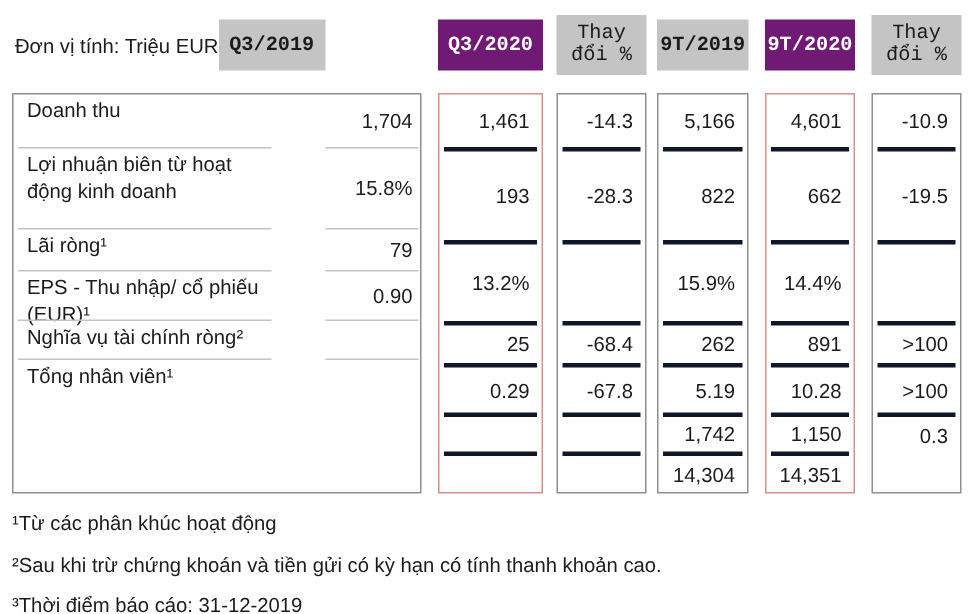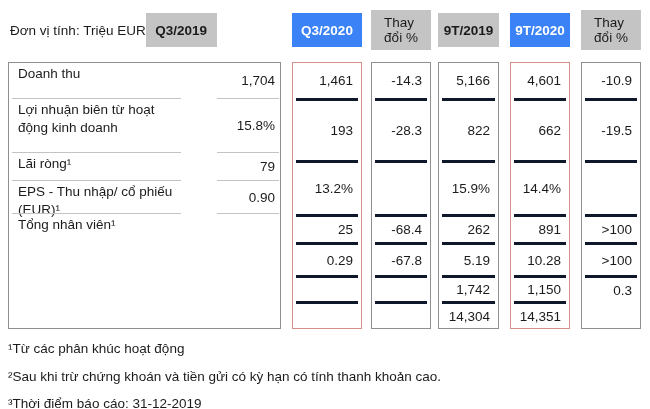--- a/index.html
+++ b/index.html
@@ -4,23 +4,23 @@
 <style>
   html,body{margin:0;padding:0;width:650px;height:409px;background:#fff;overflow:hidden;
     font-family:"Liberation Sans",sans-serif;font-size:13.5px;color:#1b1b1b;}
   .grid{display:grid;grid-template-columns:273px 11px 70px 9px 60px 7px 61px 11px 60px 11px 60px;}
   .g1{grid-column:1}.g3{grid-column:3}.g5{grid-column:5}.g7{grid-column:7}.g9{grid-column:9}.g11{grid-column:11}
 
   
   .header{margin:9px 0 0 8px;align-items:center;height:42px;}
   .ucell{display:flex;align-items:center;}
   .unit{padding-left:2px;}
-  .hb{background:#c4c4c4;font-weight:700;display:flex;align-items:center;justify-content:center;height:34px;}
-  .hb.redbg{background:#3b82f6;color:#ffffff;}
-  .hb.tall{height:40px;font-weight:400;white-space:pre-line;text-align:left;line-height:15px;}
+  .hb{background:#c4c4c4;font-weight:700;display:flex;align-items:center;justify-content:center;height:34px;font-family:Liberation Mono, monospace;}
+  .hb.redbg{background:#701a75;color:#ffffff;}
+  .hb.tall{height:40px;font-weight:400;white-space:pre-line;text-align:center;line-height:15px;}
   .hb.q19{width:71px;}
 
   
   .body{margin:11px 0 0 8px;}
   .bx{border:1.5px solid #8f8f8f;box-sizing:border-box;}
   .bx.redb{border-color:#d98e8e;}
   .r0{height:35px}.r1{height:62px}.r2{height:54px}.r3{height:28px}.r4{height:33px}.r5{height:26px}.r6{height:27px}
 
   .br{display:flex;box-sizing:border-box;gap:28px;}
   .br .lb{flex:1;margin-left:3px;padding:2px 4px 0 6px;border-top:1px solid #c3c3c3;line-height:17.5px;box-sizing:border-box;}
@@ -62,20 +62,24 @@
       <div class="lb">Lợi nhuận biên từ hoạt động kinh doanh</div>
       <div class="vl">15.8%</div>
     </div>
     <div class="br r3">
       <div class="lb">Lãi ròng¹</div>
       <div class="vl">79</div>
     </div>
     <div class="br r4">
       <div class="lb">EPS - Thu nhập/ cổ phiếu (EUR)¹</div>
       <div class="vl">0.90</div>
+    </div>
+    <div class="br r5">
+      <div class="lb">Nghĩa vụ tài chính ròng²</div>
+      <div class="vl"></div>
     </div>
     <div class="br r6">
       <div class="lb">Tổng nhân viên¹</div>
       <div class="vl"></div>
     </div>
   </div>
 
   <div class="g3 bx redb">
     <div class="nc ntop r0">1,461</div>
     <div class="nc r1">193</div>

